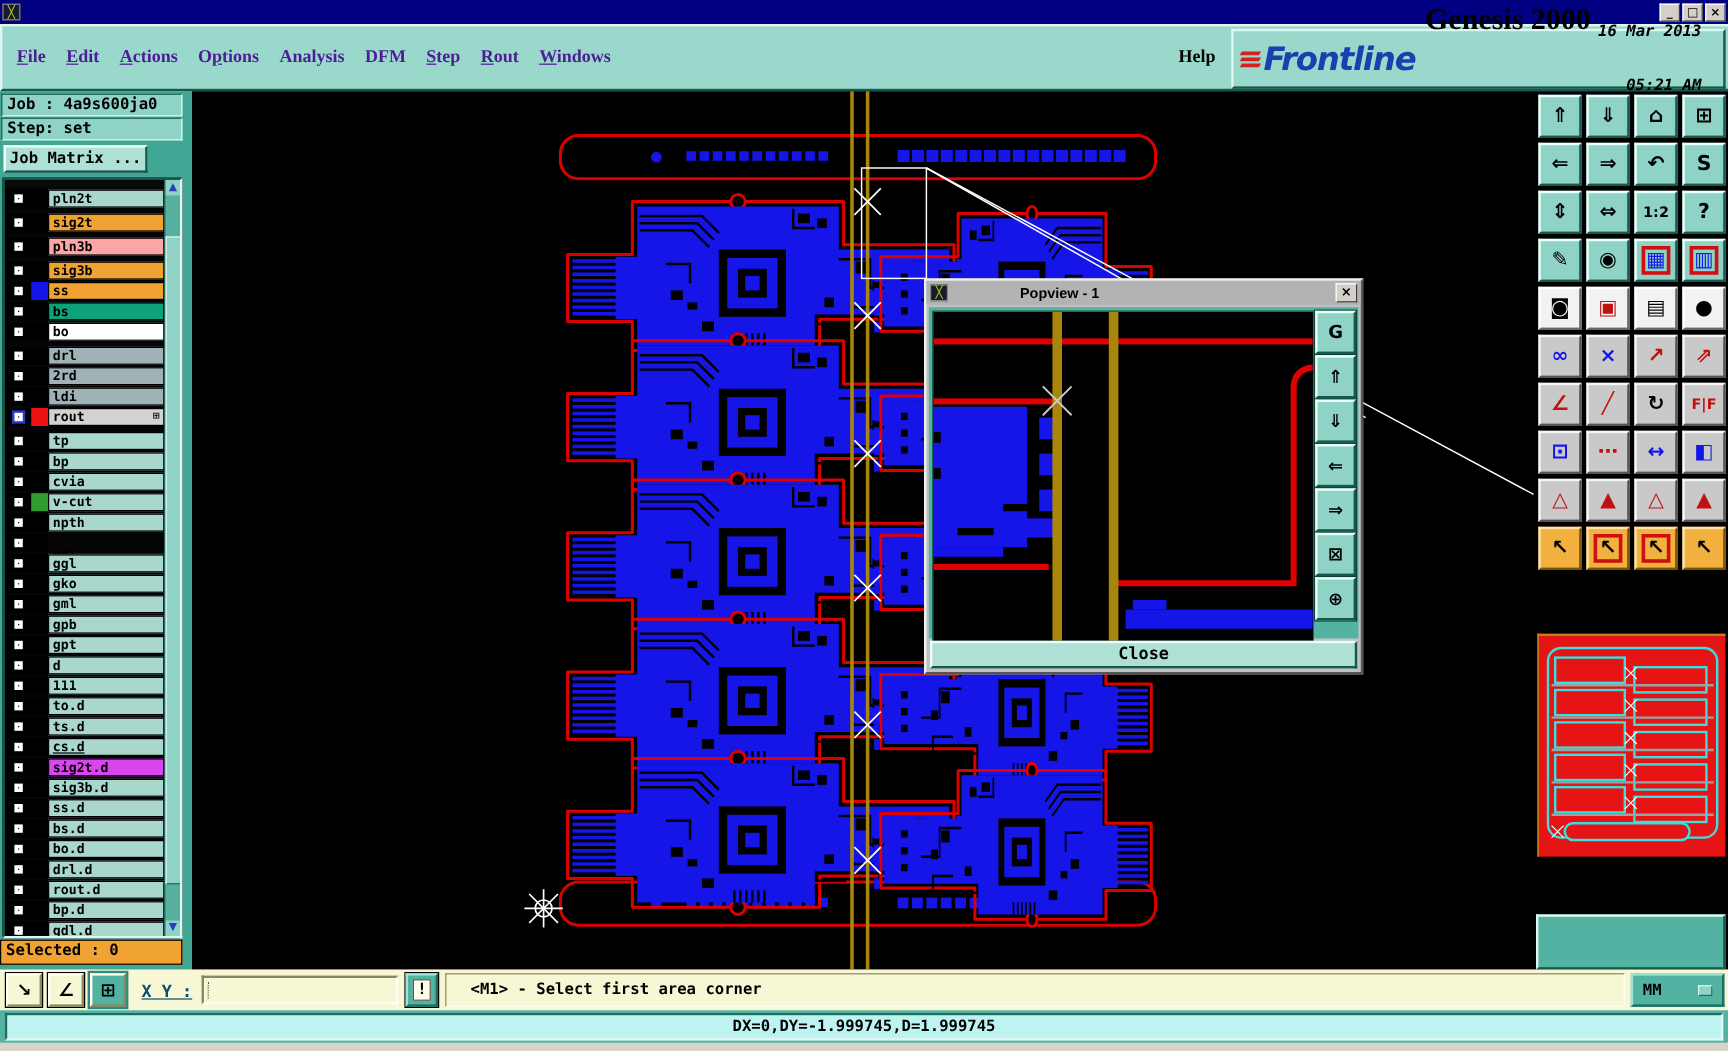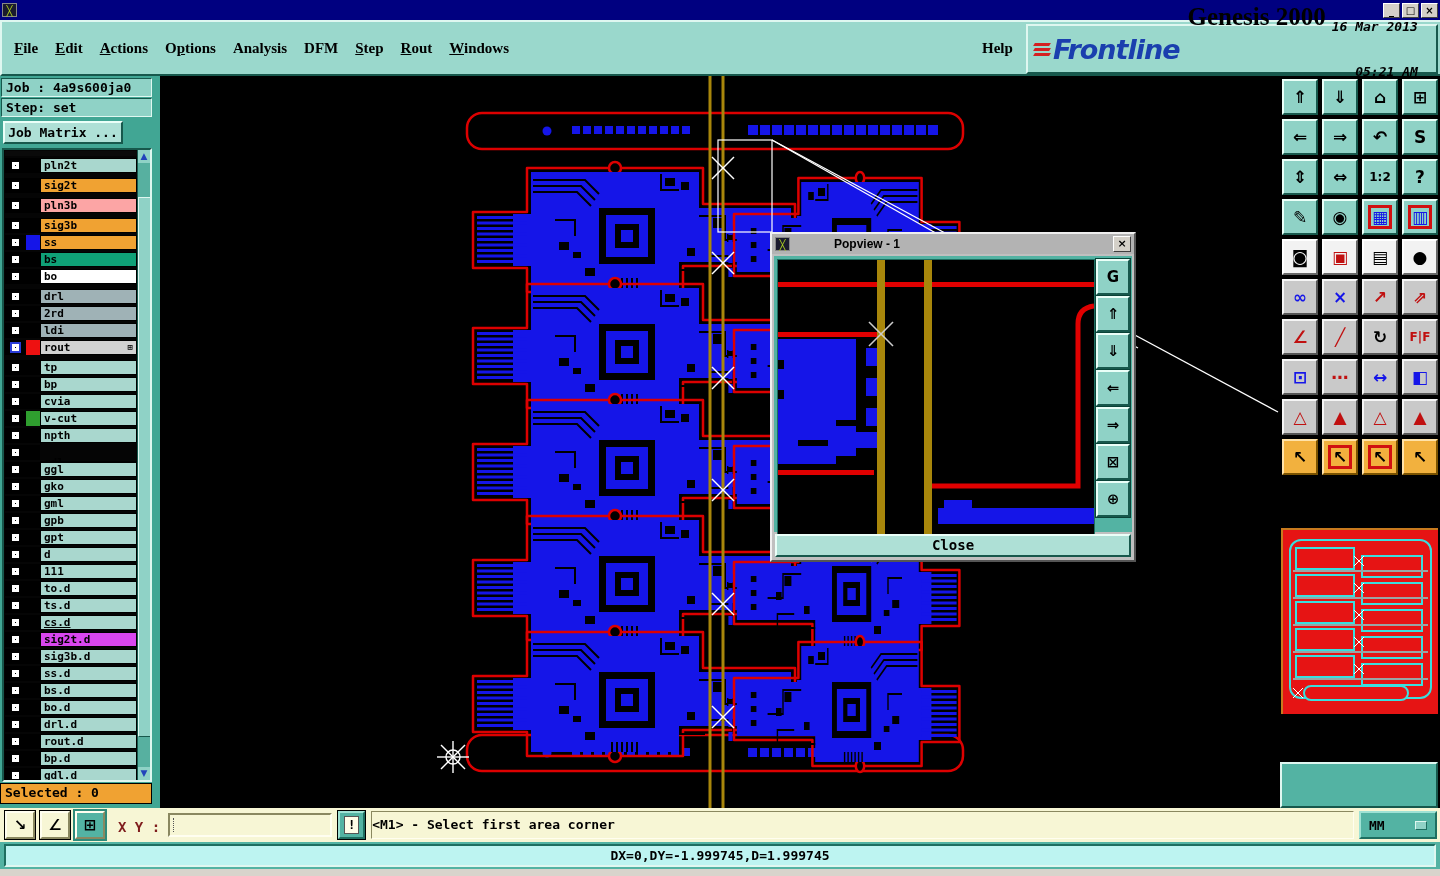--- a/index.html
+++ b/index.html
@@ -13,21 +13,21 @@
            text-align:center;margin-right:4px;border:1px solid #888;}
   .apptitle{color:#fff;font:bold 12px "Liberation Sans",sans-serif;white-space:nowrap;}
   .winbtns{margin-left:auto;display:flex;gap:2px;}
   .winbtn{width:17px;height:15px;background:#d4d0c8;border-top:1px solid #fff;border-left:1px solid #fff;
           border-right:1px solid #404040;border-bottom:1px solid #404040;
           font:bold 10px/13px "DejaVu Sans",sans-serif;text-align:center;color:#000;}
   
   .menubar{position:absolute;left:0;top:20px;width:1440px;height:56px;background:#9ad8cc;
            border-top:2px solid #dff7f0;border-left:2px solid #dff7f0;border-bottom:2px solid #17584c;}
   .menus{position:absolute;left:12px;top:0;height:52px;display:flex;align-items:center;gap:17px;}
-  .mitem{font:bold 15px "Liberation Serif",serif;color:#000000;white-space:nowrap;cursor:default;}
+  .mitem{font:bold 15px "Liberation Serif",serif;color:#4c1d95;white-space:nowrap;cursor:default;}
   .uu{text-decoration:underline;}
   .helpitem{position:absolute;left:980px;top:18px;font:bold 15px "Liberation Serif",serif;color:#000;}
   .logopanel{position:absolute;right:2px;top:2px;width:412px;height:50px;background:#9ad8cc;
              border-top:2px solid #dff7f0;border-left:2px solid #dff7f0;
              border-right:2px solid #17584c;border-bottom:2px solid #17584c;
              display:flex;align-items:center;padding:0 6px;}
   .speed{display:flex;flex-direction:column;gap:2px;margin-right:3px;}
   .speed i{display:block;width:16px;height:3px;background:#d42020;transform:skewX(-30deg);}
   .fl-text{font:bold italic 27px "DejaVu Sans",sans-serif;color:#1a3fae;letter-spacing:-1px;}
   .gen-col{margin-left:8px;text-align:center;}
@@ -90,54 +90,54 @@
            border-right:2px solid #17584c;border-bottom:2px solid #17584c;
            font:bold 13px/20px "DejaVu Sans Mono",monospace;color:#000;padding:2px 0 0 4px;white-space:pre;}
   
   .bottombar{position:absolute;left:0;top:808px;width:1440px;height:34px;background:#f7f6d5;
              display:flex;align-items:center;padding-left:5px;}
   .bbtn{width:30px;height:28px;background:#f7f6d5;margin-right:5px;
         border-top:2px solid #fffef0;border-left:2px solid #fffef0;
         border-right:2px solid #8a8860;border-bottom:2px solid #8a8860;box-shadow:0 0 0 1px #000;
         font:bold 15px/24px "DejaVu Sans",sans-serif;text-align:center;color:#000;}
   .bbtn.act{background:#53b3a3;box-shadow:0 0 0 2px #2e8a7a;}
-  .xylabel{font:bold 14px "DejaVu Sans Mono",monospace;color:#7f1d1d;margin:4px 8px 0 8px;white-space:pre;}
+  .xylabel{font:bold 14px "DejaVu Sans Mono",monospace;color:#0c4a6e;margin:4px 8px 0 8px;white-space:pre;text-decoration:underline;}
   .xyinput{width:164px;height:24px;background:#f7f6d5;border-top:2px solid #8a8860;border-left:2px solid #8a8860;
            border-bottom:2px solid #fffef0;border-right:2px solid #fffef0;position:relative;}
   .xyinput i{position:absolute;left:3px;top:3px;bottom:3px;border-left:1px dotted #555;}
   .alertbtn{width:27px;height:28px;margin-left:6px;background:#53b3a3;box-shadow:0 0 0 1px #000;
             border-top:2px solid #9fe2d4;border-left:2px solid #9fe2d4;
             border-right:2px solid #1e6e60;border-bottom:2px solid #1e6e60;
             display:flex;align-items:center;justify-content:center;}
   .alertbtn b{width:15px;height:18px;background:#fffde8;border:1px solid #555;
               font:bold 13px/16px "DejaVu Sans Mono",monospace;text-align:center;color:#000;}
   .promptarea{flex:1;height:28px;margin-left:6px;background:#f7f6d5;
               border-top:1px solid #8a8860;border-left:1px solid #8a8860;
               border-bottom:1px solid #fffef0;border-right:1px solid #fffef0;
-              font:bold 13px/26px "DejaVu Sans Mono",monospace;color:#000;padding-left:0;white-space:pre;}
+              font:bold 13px/26px "DejaVu Sans Mono",monospace;color:#000;padding-left:20px;white-space:pre;}
   .mmbtn{width:78px;height:28px;margin:0 3px 0 5px;background:#53b3a3;
          border-top:2px solid #9fe2d4;border-left:2px solid #9fe2d4;
          border-right:2px solid #1e6e60;border-bottom:2px solid #1e6e60;
          display:flex;align-items:center;font:bold 13px "DejaVu Sans Mono",monospace;color:#000;
          padding:0 8px;}
   .mmmini{margin-left:auto;width:12px;height:9px;background:#8fd2c6;
           border-top:1px solid #dff7f0;border-left:1px solid #dff7f0;
           border-right:1px solid #1e6e60;border-bottom:1px solid #1e6e60;}
   .statusbar{position:absolute;left:0;top:842px;width:1440px;height:27px;background:#53b3a3;padding:2px 4px;}
   .statusinner{width:100%;height:100%;background:#bdf4f1;
                border-top:2px solid #1e6e60;border-left:2px solid #1e6e60;
                border-bottom:2px solid #dff7f0;border-right:2px solid #dff7f0;
                font:bold 13px/19px "DejaVu Sans Mono",monospace;color:#000;text-align:center;}
   .bstrip{position:absolute;left:0;top:869px;width:1440px;height:7px;background:#d8d4cc;}
   
   .popview{position:absolute;left:770px;top:232px;width:366px;height:330px;background:#c0c0c0;
            border-top:2px solid #efefef;border-left:2px solid #efefef;
            border-right:2px solid #555;border-bottom:2px solid #555;}
   .ptitle{height:20px;background:#b3b3b3;display:flex;align-items:center;padding:0 3px;}
-  .ptext{font:bold 12px "Liberation Sans",sans-serif;color:#000;margin-left:4px;padding-left:36px;}
+  .ptext{font:bold 12px "Liberation Sans",sans-serif;color:#000;margin-left:20px;padding-left:36px;}
   .pclose{margin-left:auto;width:18px;height:16px;background:#d4d0c8;
           border-top:1px solid #fff;border-left:1px solid #fff;
           border-right:1px solid #404040;border-bottom:1px solid #404040;
           font:bold 11px/14px "DejaVu Sans",sans-serif;text-align:center;color:#000;}
   .pbody{position:absolute;left:2px;top:22px;right:2px;bottom:28px;background:#53b3a3;
          display:flex;padding:3px;}
   .pcanvas{width:318px;height:276px;background:#000;border:1px solid #1e6e60;}
   .pside{width:36px;display:flex;flex-direction:column;}
   .pbtn{width:34px;height:36px;background:#8fd2c6;margin:0 0 1px 1px;
         border-top:2px solid #eafff8;border-left:2px solid #eafff8;

